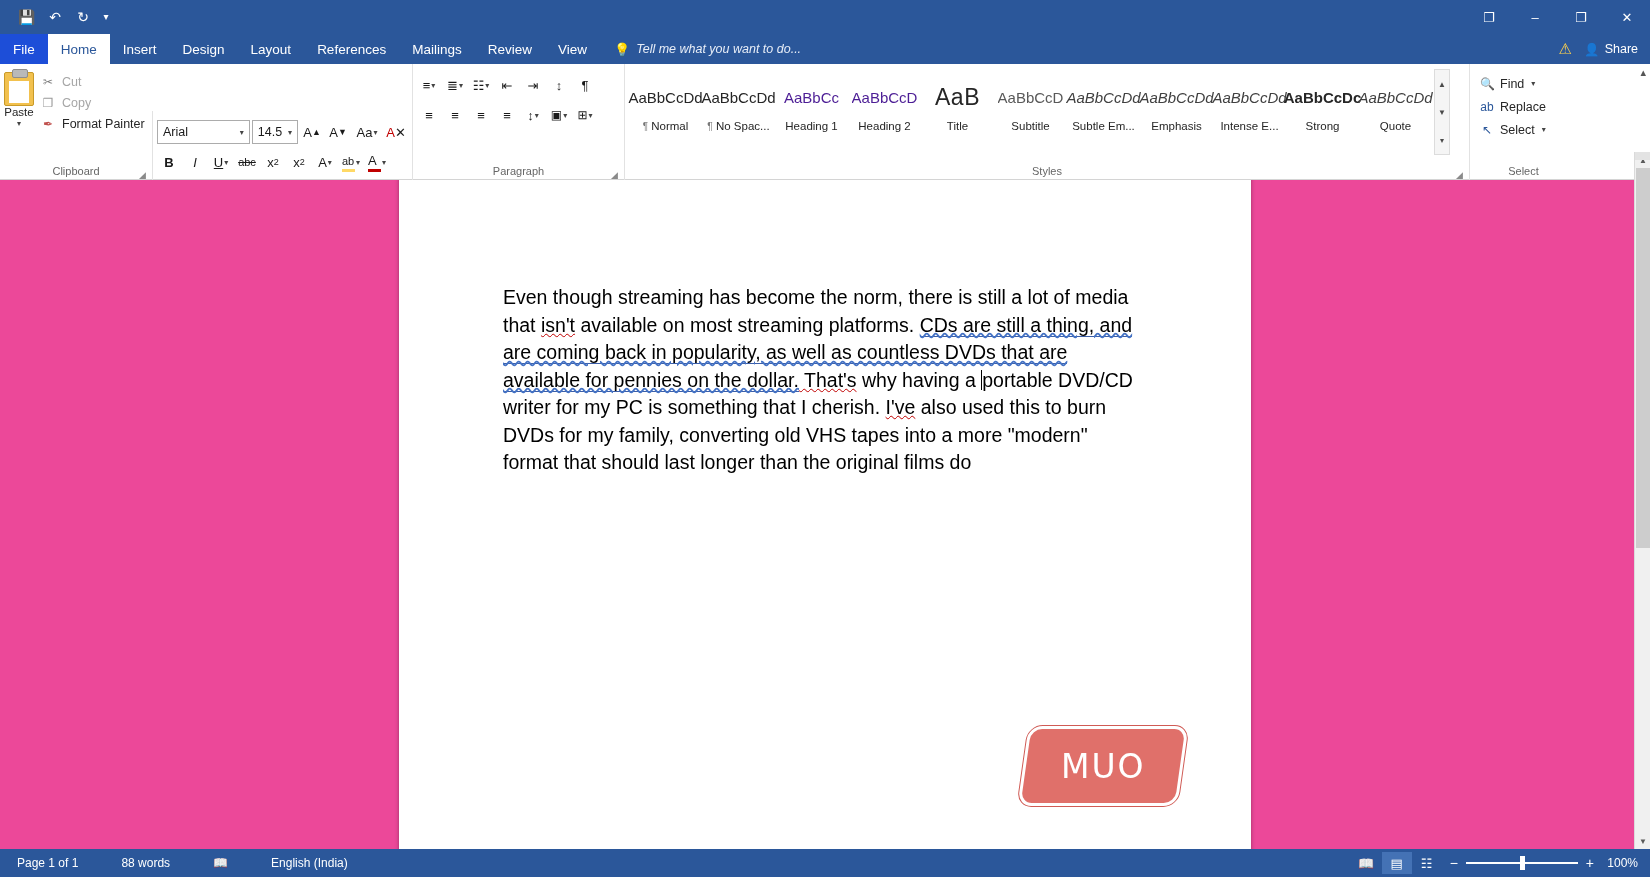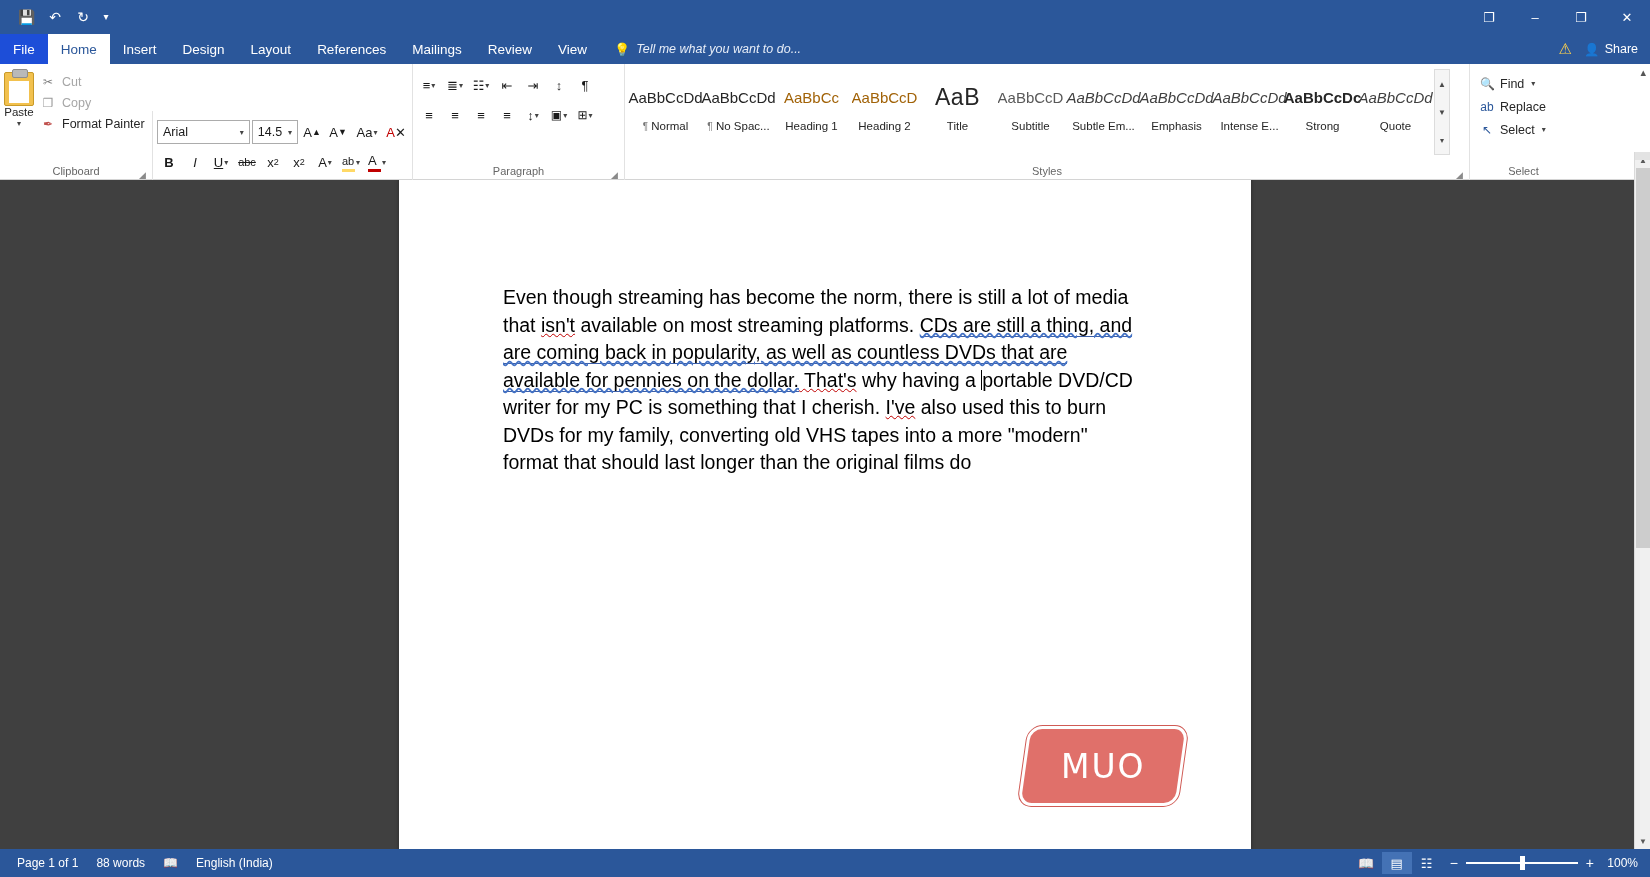--- a/index.html
+++ b/index.html
@@ -239,21 +239,21 @@
   .style-name {
     font-size: 11.5px;
     color: #262626;
     white-space: nowrap;
     overflow: hidden;
     text-overflow: ellipsis;
     max-width: 71px;
     text-align: center;
   }
   .pilcrow-mini { font-size: 10px; color: #777; }
-  .s-blue { color: #a16207; }
+  .s-blue { color: #4c1d95; }
   .s-title { font-size: 23px; letter-spacing: 0.5px; }
   .s-grey { color: #595959; }
   .s-ital { font-style: italic; color: #404040; }
   .s-bold { font-weight: bold; }
   .gallery-scroll {
     width: 16px;
     display: flex; flex-direction: column;
     justify-content: space-between;
     border: 1px solid #dcdcdc;
     margin: 1px 0 1px 2px;
@@ -277,21 +277,21 @@
   .ribbon-collapse {
     position: absolute; right: 4px; top: 2px;
     font-size: 11px; color: #555;
   }
 
   
   .docarea {
     position: absolute;
     left: 0; right: 0;
     top: 180px; bottom: 28px;
-    background: #404040;
+    background: #ec4899;
     overflow: hidden;
   }
   .page {
     position: absolute;
     left: 50%;
     transform: translateX(-50%);
     top: -6px;
     width: 852px;
     height: 680px;
     background: #ffffff;
@@ -375,20 +375,21 @@
   .statusbar {
     position: absolute;
     left: 0; right: 0; bottom: 0;
     height: 28px;
     background: #2b579a;
     color: #ffffff;
     display: flex;
     align-items: center;
     font-size: 12px;
     padding: 0 8px;
+    gap: 25px;
   }
   .sb-item { padding: 0 9px; display: flex; align-items: center; gap: 5px; height: 28px; }
   .sb-right { margin-left: auto; display: flex; align-items: center; }
   .view-btn {
     width: 30px; height: 22px;
     display: flex; align-items: center; justify-content: center;
     font-size: 13px;
   }
   .view-btn.active { background: #4472b5; }
   .zoom-slider {

